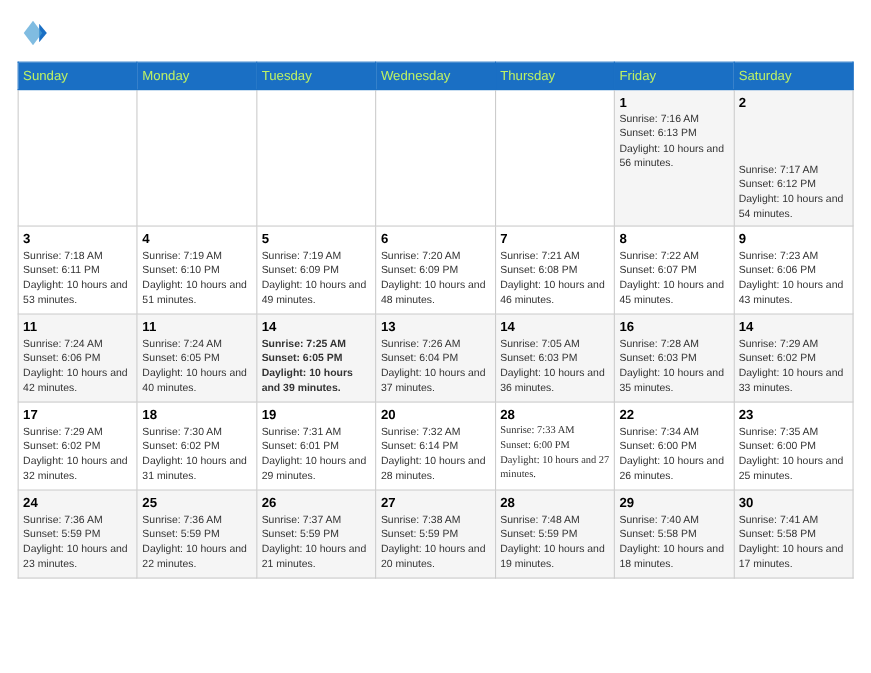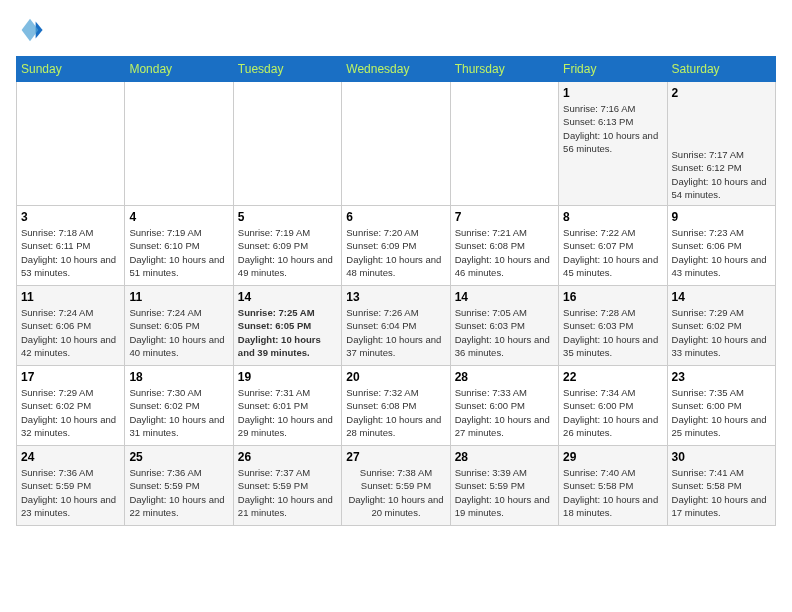--- a/index.html
+++ b/index.html
@@ -245,26 +245,26 @@
         </td>
         <td>
           <div class="day-number">19</div>
           <div class="day-info" style="white-space: pre-line;">Sunrise: 7:31 AM
 Sunset: 6:01 PM
 Daylight: 10 hours and 29 minutes.</div>
         </td>
         <td>
           <div class="day-number">20</div>
           <div class="day-info" style="white-space: pre-line;">Sunrise: 7:32 AM
-Sunset: 6:08 PM
+Sunset: 6:14 PM
 Daylight: 10 hours and 28 minutes.</div>
         </td>
         <td>
           <div class="day-number">28</div>
-          <div class="day-info" style="white-space: pre-line;">Sunrise: 7:33 AM
+          <div class="day-info" style="white-space: pre-line; font-family: Liberation Serif, serif;">Sunrise: 7:33 AM
 Sunset: 6:00 PM
 Daylight: 10 hours and 27 minutes.</div>
         </td>
         <td>
           <div class="day-number">22</div>
           <div class="day-info" style="white-space: pre-line;">Sunrise: 7:34 AM
 Sunset: 6:00 PM
 Daylight: 10 hours and 26 minutes.</div>
         </td>
         <td>
@@ -288,27 +288,27 @@
 Daylight: 10 hours and 22 minutes.</div>
         </td>
         <td>
           <div class="day-number">26</div>
           <div class="day-info" style="white-space: pre-line;">Sunrise: 7:37 AM
 Sunset: 5:59 PM
 Daylight: 10 hours and 21 minutes.</div>
         </td>
         <td>
           <div class="day-number">27</div>
-          <div class="day-info" style="white-space: pre-line; text-align: center;">Sunrise: 7:38 AM
+          <div class="day-info" style="white-space: pre-line;">Sunrise: 7:38 AM
 Sunset: 5:59 PM
 Daylight: 10 hours and 20 minutes.</div>
         </td>
         <td>
           <div class="day-number">28</div>
-          <div class="day-info" style="white-space: pre-line;">Sunrise: 3:39 AM
+          <div class="day-info" style="white-space: pre-line;">Sunrise: 7:48 AM
 Sunset: 5:59 PM
 Daylight: 10 hours and 19 minutes.</div>
         </td>
         <td>
           <div class="day-number">29</div>
           <div class="day-info" style="white-space: pre-line;">Sunrise: 7:40 AM
 Sunset: 5:58 PM
 Daylight: 10 hours and 18 minutes.</div>
         </td>
         <td>

